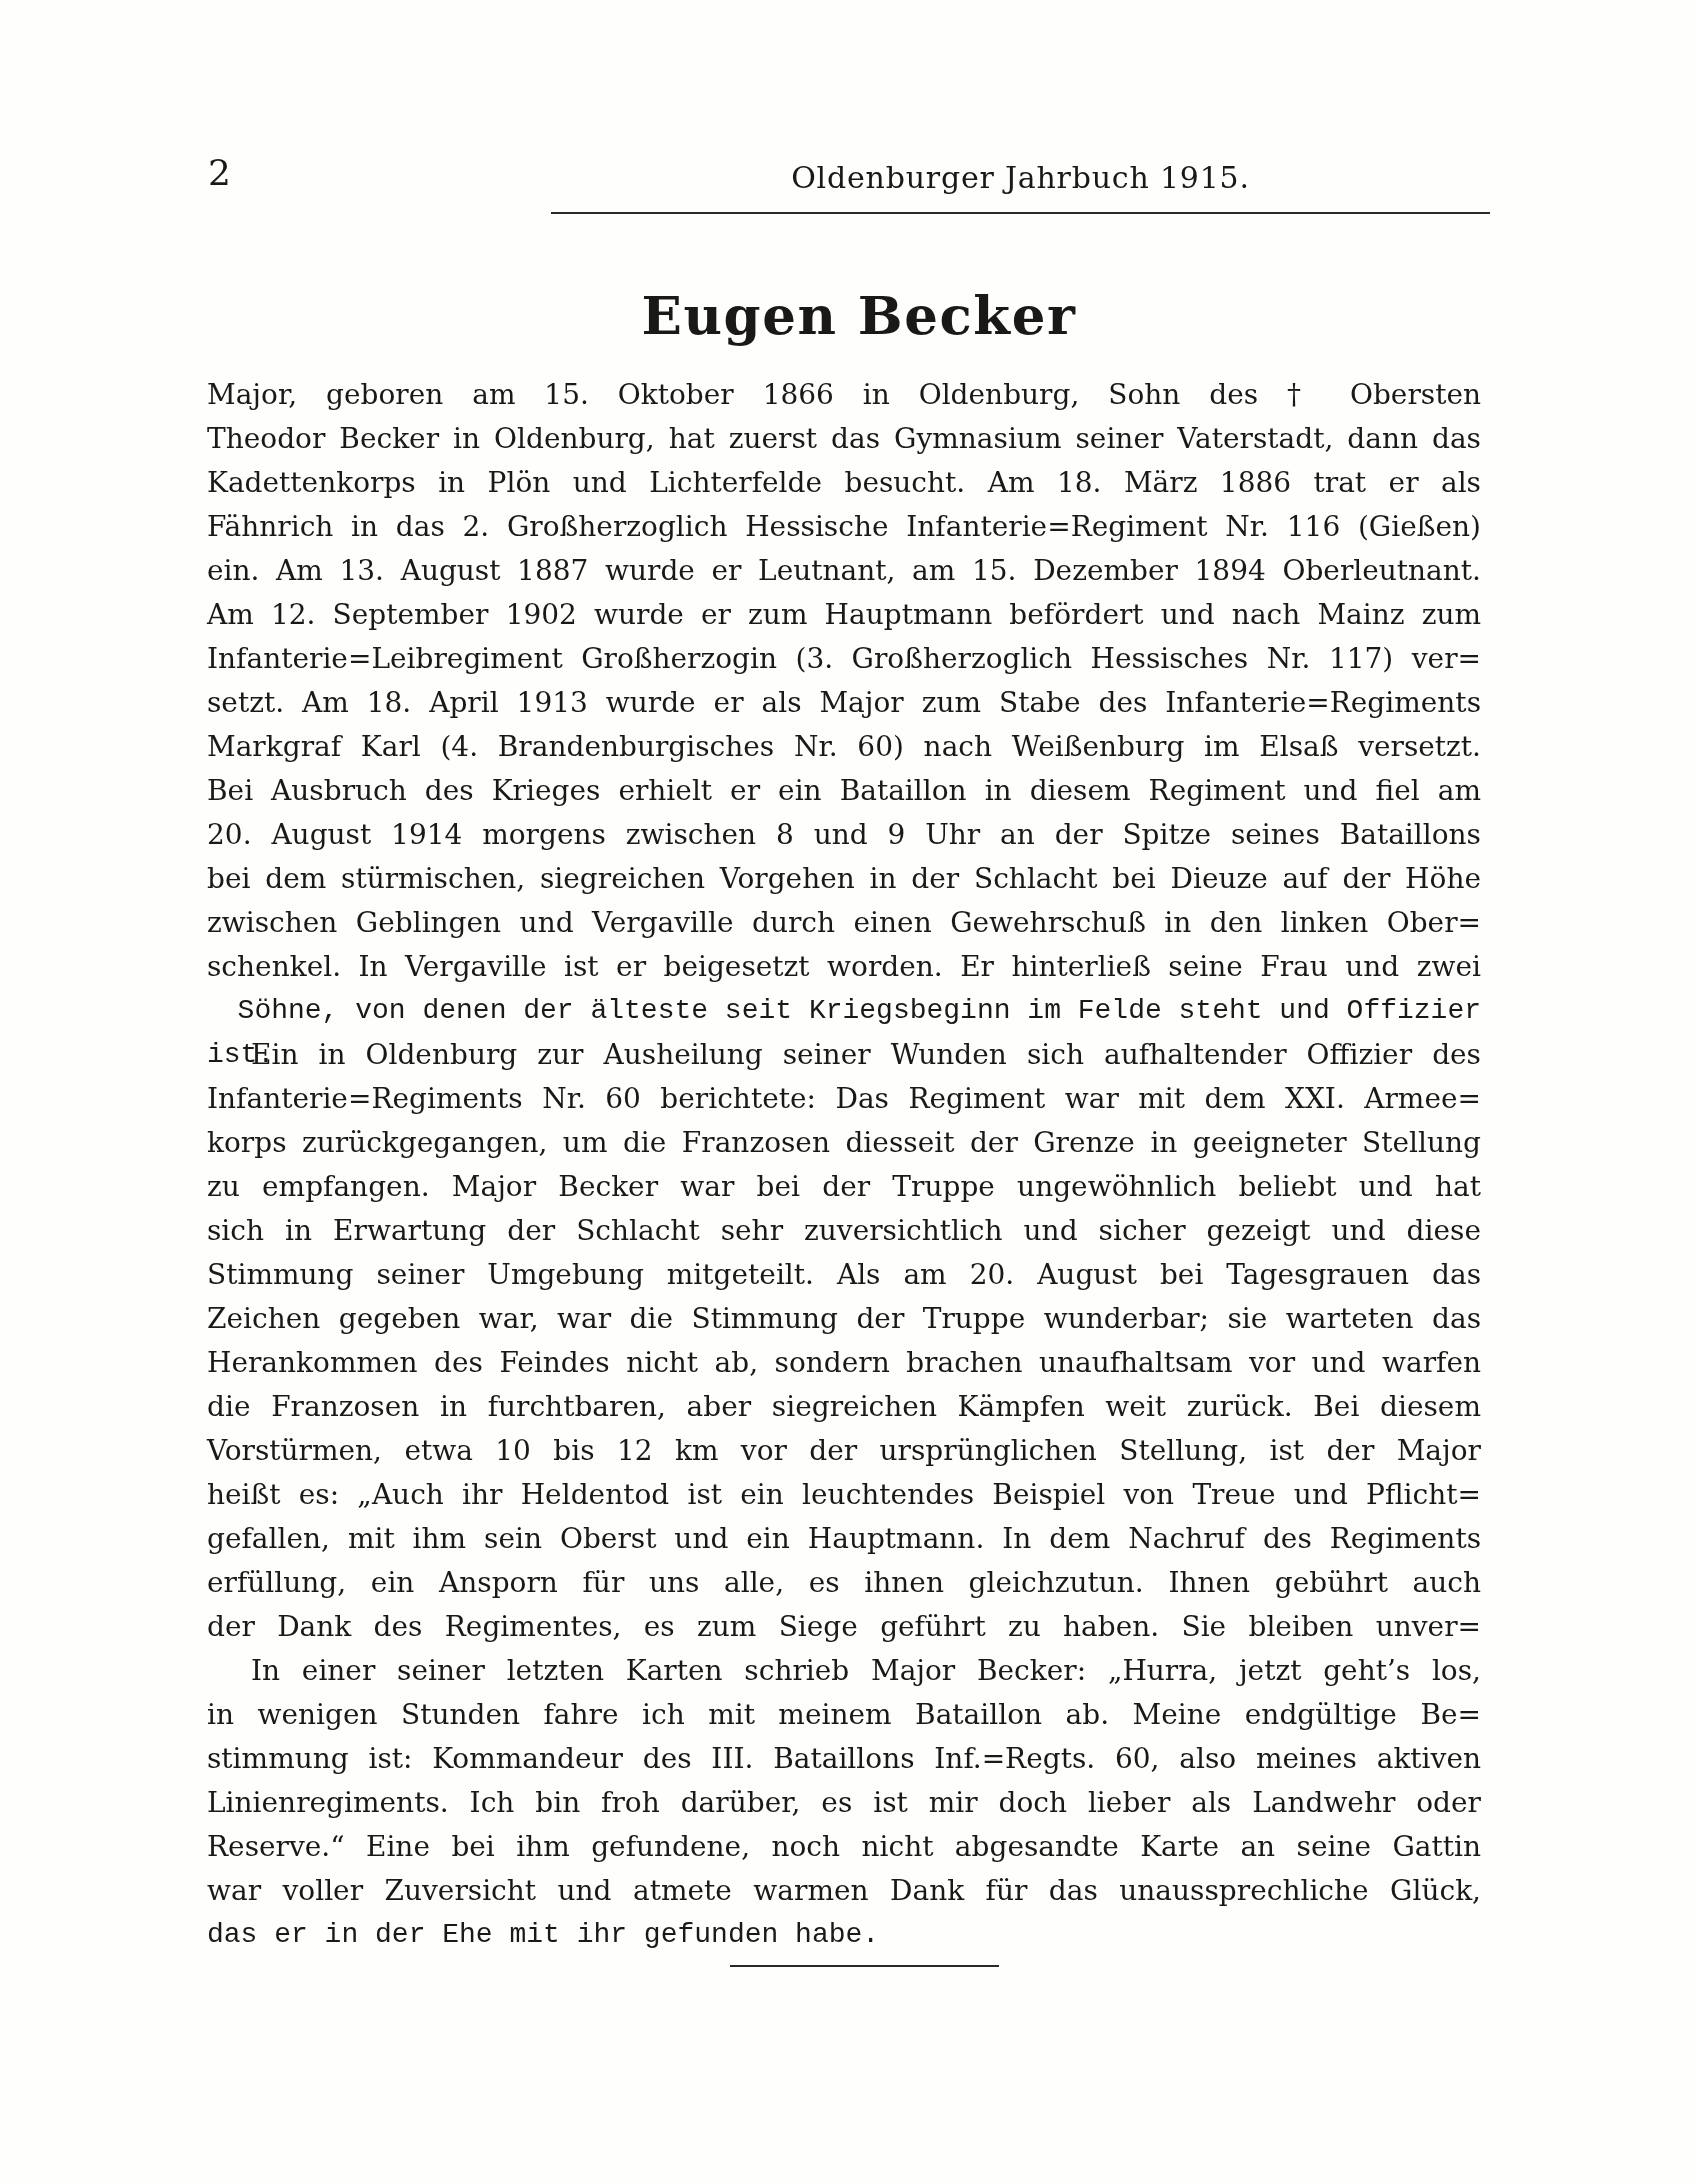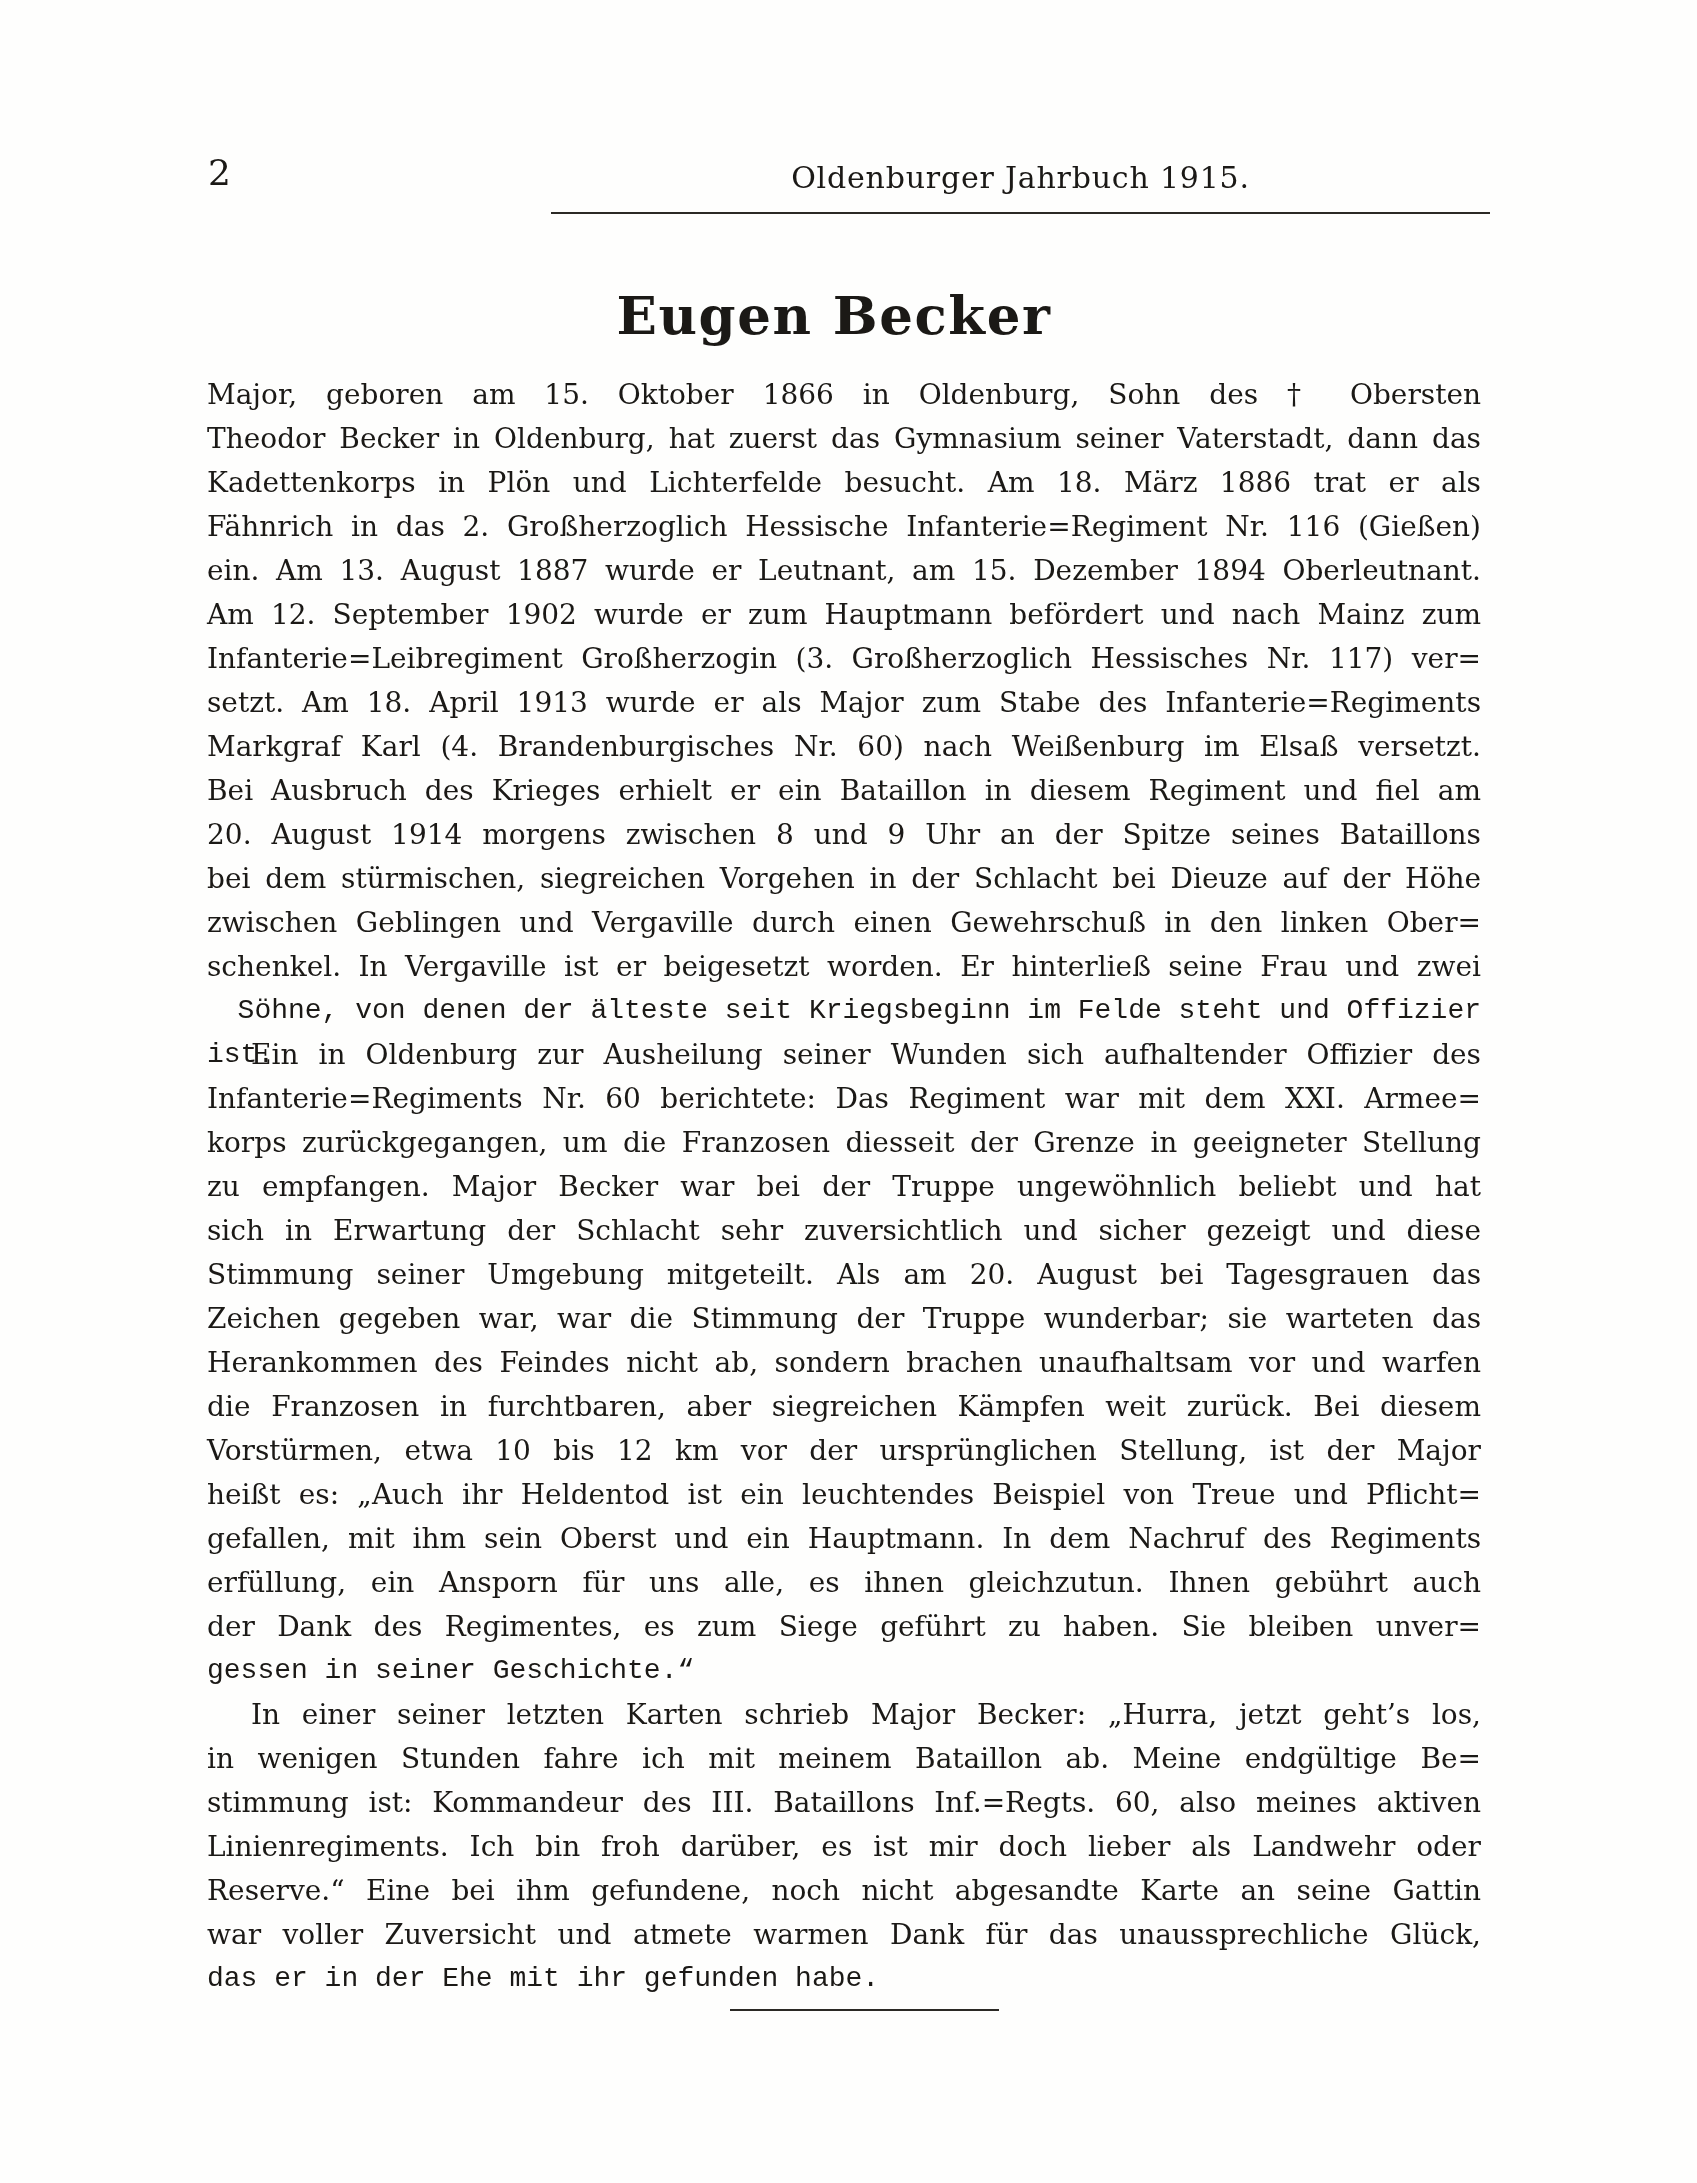--- a/index.html
+++ b/index.html
@@ -36,21 +36,21 @@
   .header-rule {
     position: absolute;
     left: 551px;
     top: 212px;
     width: 939px;
     height: 0;
     border-top: 2.4px solid #2b2925;
   }
   .title {
     position: absolute;
-    left: 197px;
+    left: 222px;
     top: 284px;
     width: 1274px;
     margin: 0;
     text-align: center;
     font-size: 53px;
     font-weight: bold;
     letter-spacing: 1.6px;
   }
   .body-text {
     position: absolute;
@@ -119,21 +119,20 @@
         <div class="line">sich in Erwartung der Schlacht sehr zuversichtlich und sicher gezeigt und diese</div>
         <div class="line">Stimmung seiner Umgebung mitgeteilt. Als am 20. August bei Tagesgrauen das</div>
         <div class="line">Zeichen gegeben war, war die Stimmung der Truppe wunderbar; sie warteten das</div>
         <div class="line">Herankommen des Feindes nicht ab, sondern brachen unaufhaltsam vor und warfen</div>
         <div class="line">die Franzosen in furchtbaren, aber siegreichen Kämpfen weit zurück. Bei diesem</div>
         <div class="line">Vorstürmen, etwa 10 bis 12 km vor der ursprünglichen Stellung, ist der Major</div>
         <div class="line">heißt es: „Auch ihr Heldentod ist ein leuchtendes Beispiel von Treue und Pflicht=</div>
         <div class="line">gefallen, mit ihm sein Oberst und ein Hauptmann. In dem Nachruf des Regiments</div>
         <div class="line">erfüllung, ein Ansporn für uns alle, es ihnen gleichzutun. Ihnen gebührt auch</div>
         <div class="line">der Dank des Regimentes, es zum Siege geführt zu haben. Sie bleiben unver=</div>
-        <div class="line last">gessen in seiner Geschichte.“</div>
       </div>
       <div class="paragraph">
         <div class="line indent">In einer seiner letzten Karten schrieb Major Becker: „Hurra, jetzt geht’s los,</div>
         <div class="line">in wenigen Stunden fahre ich mit meinem Bataillon ab. Meine endgültige Be=</div>
         <div class="line">stimmung ist: Kommandeur des III. Bataillons Inf.=Regts. 60, also meines aktiven</div>
         <div class="line">Linienregiments. Ich bin froh darüber, es ist mir doch lieber als Landwehr oder</div>
         <div class="line">Reserve.“ Eine bei ihm gefundene, noch nicht abgesandte Karte an seine Gattin</div>
         <div class="line">war voller Zuversicht und atmete warmen Dank für das unaussprechliche Glück,</div>
         <div class="line last">das er in der Ehe mit ihr gefunden habe.</div>
       </div>

